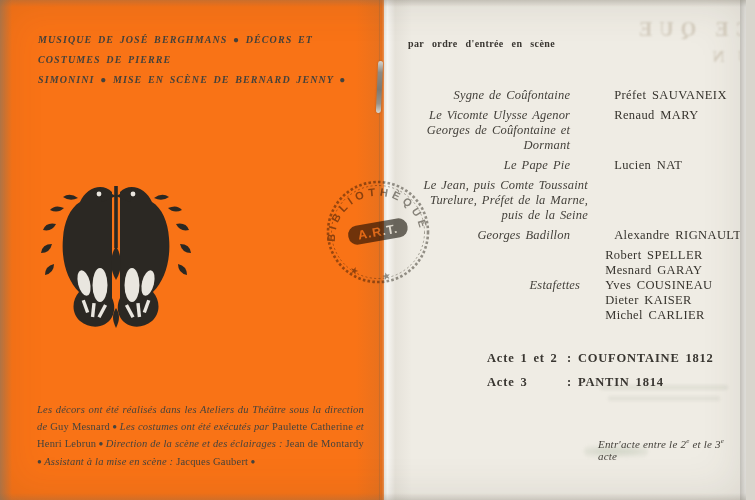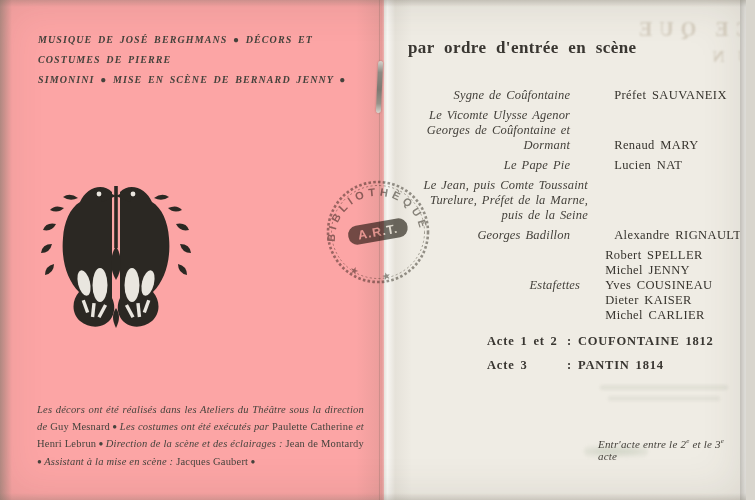--- a/index.html
+++ b/index.html
@@ -1,18 +1,18 @@
 <!DOCTYPE html>
 <html><head>
 <meta charset="utf-8">
 <style>
   html,body{margin:0;padding:0;background:#d8d5cd;}
   .scan{
     position:relative;width:746px;height:500px;overflow:hidden;
-    background:#fca5a5;
+    background:#f97316;
     font-family:"Liberation Serif","DejaVu Serif",serif;
     color:#413e39;
   }
   
   .page-right-bg{position:absolute;left:384px;top:0;width:356px;height:500px;background:#efece4;}
   .strip-right{position:absolute;left:740px;top:0;width:15px;height:500px;background:#f3f2ee;
     box-shadow:inset 7px 0 7px -5px rgba(95,90,78,.38);}
   .edge-left{position:absolute;left:0;top:0;width:12px;height:500px;
     background:linear-gradient(90deg,rgba(130,123,110,.55),rgba(130,123,110,0));}
   .edge-top{position:absolute;left:0;top:0;width:755px;height:7px;
@@ -40,30 +40,30 @@
     font-style:italic;font-size:10.5px;line-height:17px;letter-spacing:.2px;
     text-align:justify;color:#46433d;}
   .credits-bottom .roman{font-style:normal;margin-top:16px;}
   .credits-bottom .bull{font-style:normal;font-size:8px;vertical-align:1px;}
 
   
   .stamp{position:absolute;left:322px;top:176px;width:112px;height:112px;opacity:.85;
     mix-blend-mode:multiply;}
 
   
-  .heading{position:absolute;left:408px;top:38px;font-size:17px;font-weight:600;
+  .heading{position:absolute;left:408px;top:38px;font-size:10px;font-weight:600;
     letter-spacing:.4px;word-spacing:5px;color:#393631;}
   .cast{position:absolute;left:420px;top:88px;width:330px;font-size:12.5px;line-height:15px;}
   .cast-row{display:flex;gap:25px;margin-bottom:5px;}
-  .cast-row.bottom{align-items:flex-end;gap:44px;}
+  .cast-row.bottom{align-items:flex-start;gap:44px;}
   .cast-row.top{align-items:center;}
   .cast-row .role{width:168px;text-align:right;font-style:italic;letter-spacing:.2px;
     word-spacing:1.5px;color:#44413b;}
   .cast-row .actors{width:152px;color:#36332d;letter-spacing:.4px;word-spacing:2px;}
-  .acts{position:absolute;left:487px;top:334px;font-size:12.5px;font-weight:700;
+  .acts{position:absolute;left:487px;top:351px;font-size:12.5px;font-weight:700;
     letter-spacing:.8px;word-spacing:2px;color:#393631;}
   .acts .act-row{margin-bottom:9px;}
   .acts .act-label{display:inline-block;width:80px;}
   .foot{position:absolute;left:598px;top:437px;font-style:italic;font-size:11px;
     letter-spacing:.2px;color:#45423c;}
   .foot sup{font-size:7px;}
 
   
   .show-top{position:absolute;left:558px;top:18px;width:192px;transform:scaleX(-1);
     font-weight:700;color:#a3937a;opacity:.34;filter:blur(1.1px);pointer-events:none;}
@@ -176,21 +176,21 @@
       <div class="cast-row bottom">
         <div class="role">Georges Badillon</div>
         <div class="actors">
           <div>Alexandre RIGNAULT</div>
         </div>
       </div>
       <div class="cast-row top">
         <div class="role">Estafettes</div>
         <div class="actors">
           <div>Robert SPELLER</div>
-          <div>Michel JENNY</div>
+          <div>Mesnard GARAY</div>
           <div>Yves COUSINEAU</div>
           <div>Dieter KAISER</div>
           <div>Michel CARLIER</div>
         </div>
       </div>
     </div>
 
   <div class="acts">
       <div class="act-row"><span class="act-label">Acte 1 et 2</span><span>: COUFONTAINE 1812</span></div>
       <div class="act-row"><span class="act-label">Acte 3</span><span>: PANTIN 1814</span></div>

